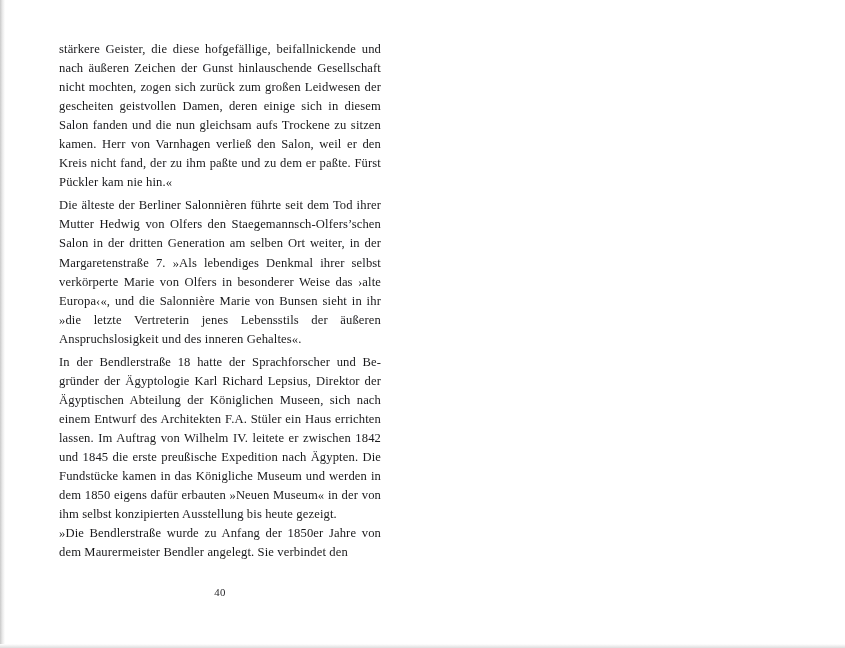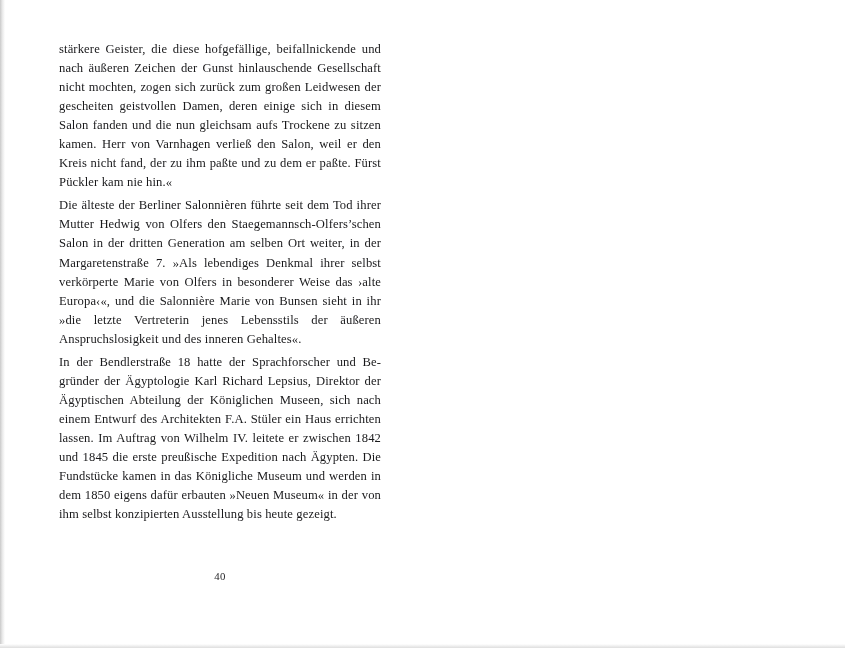--- a/index.html
+++ b/index.html
@@ -63,39 +63,40 @@
     margin: 0;
     text-indent: 0;
   }
   .textblock p.gap {
     margin-top: 4px;
   }
 
   
   .folio {
     position: absolute;
-    top: 570px;
+    top: 586px;
     font-size: 10.8px;
     color: #27272a;
     letter-spacing: 0.04em;
   }
   .folio-left  { left: 59px;  width: 322px; text-align: center; }
 </style>
 </head>
 <body>
 
 <div class="scan-edge-left"></div>
 <div class="scan-edge-bottom"></div>
 
 <div class="page page-left">
 
   <div class="textblock col-left">
     <p>stärkere Geister, die diese hofgefällige, beifallnickende und nach äußeren Zeichen der Gunst hinlauschende Gesell­schaft nicht mochten, zogen sich zurück zum großen Leid­wesen der gescheiten geistvollen Damen, deren einige sich in diesem Salon fanden und die nun gleichsam aufs Trocke­ne zu sitzen kamen. Herr von Varnhagen verließ den Salon, weil er den Kreis nicht fand, der zu ihm paßte und zu dem er paßte. Fürst Pückler kam nie hin.«</p>
     <p class="gap">Die älteste der Berliner Salonnièren führte seit dem Tod ihrer Mutter Hedwig von Olfers den Staegemannsch-Olfers’schen Salon in der dritten Generation am selben Ort weiter, in der Margaretenstraße 7. »Als lebendiges Denkmal ihrer selbst verkörperte Marie von Olfers in besonderer Weise das ›alte Europa‹«, und die Salonnière Marie von Bunsen sieht in ihr »die letzte Vertreterin jenes Lebensstils der äußeren Anspruchslosigkeit und des inneren Gehaltes«.</p>
     <p class="gap">In der Bendlerstraße 18 hatte der Sprachforscher und Be­gründer der Ägyptologie Karl Richard Lepsius, Direktor der Ägyptischen Abteilung der Königlichen Museen, sich nach einem Entwurf des Architekten F.A. Stüler ein Haus errichten lassen. Im Auftrag von Wilhelm IV. leitete er zwi­schen 1842 und 1845 die erste preußische Expedition nach Ägypten. Die Fundstücke kamen in das Königliche Muse­um und werden in dem 1850 eigens dafür erbauten »Neuen Museum« in der von ihm selbst konzipierten Ausstellung bis heute gezeigt.</p>
+    <p>»Die Bendlerstraße wurde zu Anfang der 1850er Jahre von dem Maurermeister Bendler angelegt. Sie verbindet den</p>
   </div>
 
   <div class="folio folio-left">40</div>
 </div>
 
 <div class="page page-right">
 
   
   
 

